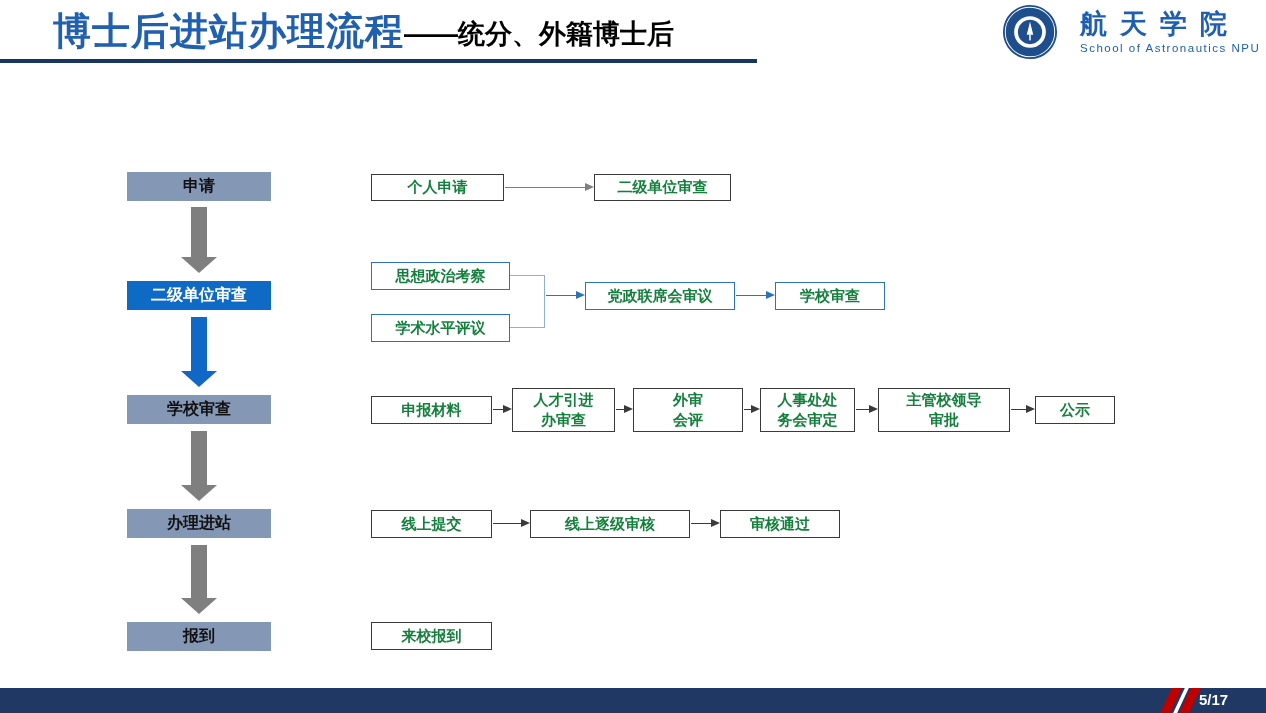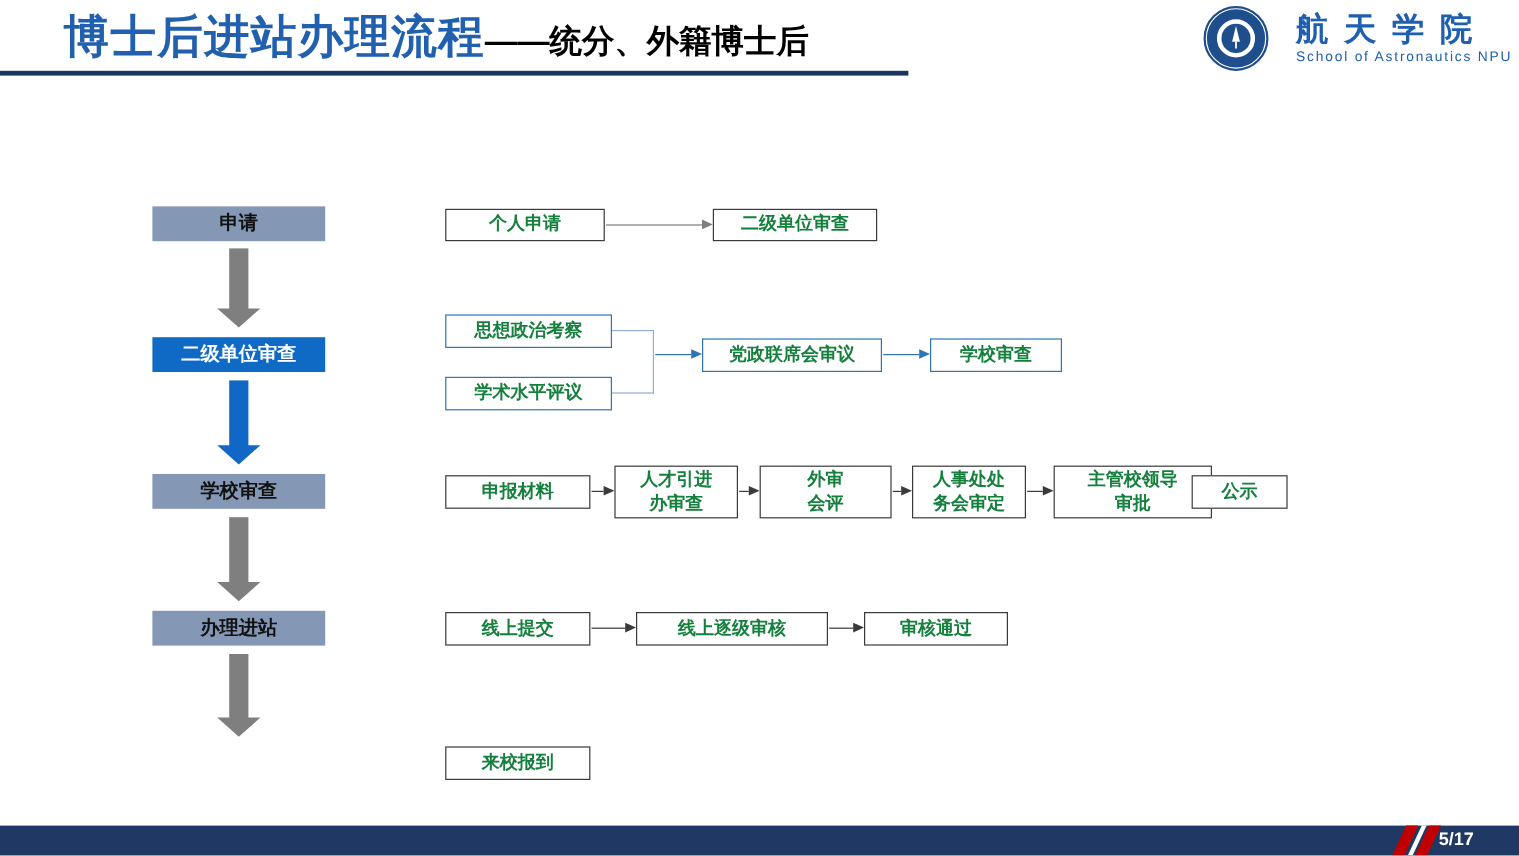--- a/index.html
+++ b/index.html
@@ -96,20 +96,21 @@
   <div class="step" style="top:395px">学校审查</div>
   <div class="block-arrow gray" style="left:181px;top:431px;height:70px">
     <div class="ba-shaft"></div>
       <div class="ba-head"></div>
   </div>
   <div class="step" style="top:509px">办理进站</div>
   <div class="block-arrow gray" style="left:181px;top:545px;height:69px">
     <div class="ba-shaft"></div>
       <div class="ba-head"></div>
   </div>
+  <div class="step" style="top:622px">报到</div>
 
   <div class="fbox" style="left:371px;top:174px;width:133px;height:27px">个人申请</div>
   <div class="harrow c-gray" style="left:505px;top:187px;width:80px"></div>
   <div class="fbox" style="left:594px;top:174px;width:137px;height:27px">二级单位审查</div>
 
   <div class="fbox blue-border" style="left:371px;top:314px;width:139px;height:28px">学术水平评议</div>
   <div class="fbox blue-border" style="left:371px;top:262px;width:139px;height:28px">思想政治考察</div>
   <div class="hline c-light" style="left:510px;top:275px;width:35px"></div>
   <div class="hline c-light" style="left:510px;top:327px;width:35px"></div>
   <div class="vline c-light" style="left:544px;top:275px;height:53px"></div>
@@ -125,21 +126,21 @@
   <div class="harrow c-dark" style="left:616px;top:409px;width:8px"></div>
   <div class="fbox" style="left:633px;top:388px;width:110px;height:44px">外审
 会评</div>
   <div class="harrow c-dark" style="left:744px;top:409px;width:7px"></div>
   <div class="fbox" style="left:760px;top:388px;width:95px;height:44px">人事处处
 务会审定</div>
   <div class="harrow c-dark" style="left:856px;top:409px;width:13px"></div>
   <div class="fbox" style="left:878px;top:388px;width:132px;height:44px">主管校领导
 审批</div>
   <div class="harrow c-dark" style="left:1011px;top:409px;width:15px"></div>
-  <div class="fbox" style="left:993px;top:396px;width:80px;height:28px">公示</div>
+  <div class="fbox" style="left:1035px;top:396px;width:80px;height:28px">公示</div>
 
   <div class="fbox" style="left:371px;top:510px;width:121px;height:28px">线上提交</div>
   <div class="harrow c-dark" style="left:493px;top:523px;width:28px"></div>
   <div class="fbox" style="left:530px;top:510px;width:160px;height:28px">线上逐级审核</div>
   <div class="harrow c-dark" style="left:691px;top:523px;width:20px"></div>
   <div class="fbox" style="left:720px;top:510px;width:120px;height:28px">审核通过</div>
 
   <div class="fbox" style="left:371px;top:622px;width:121px;height:28px">来校报到</div>
 
   <div class="footer">

